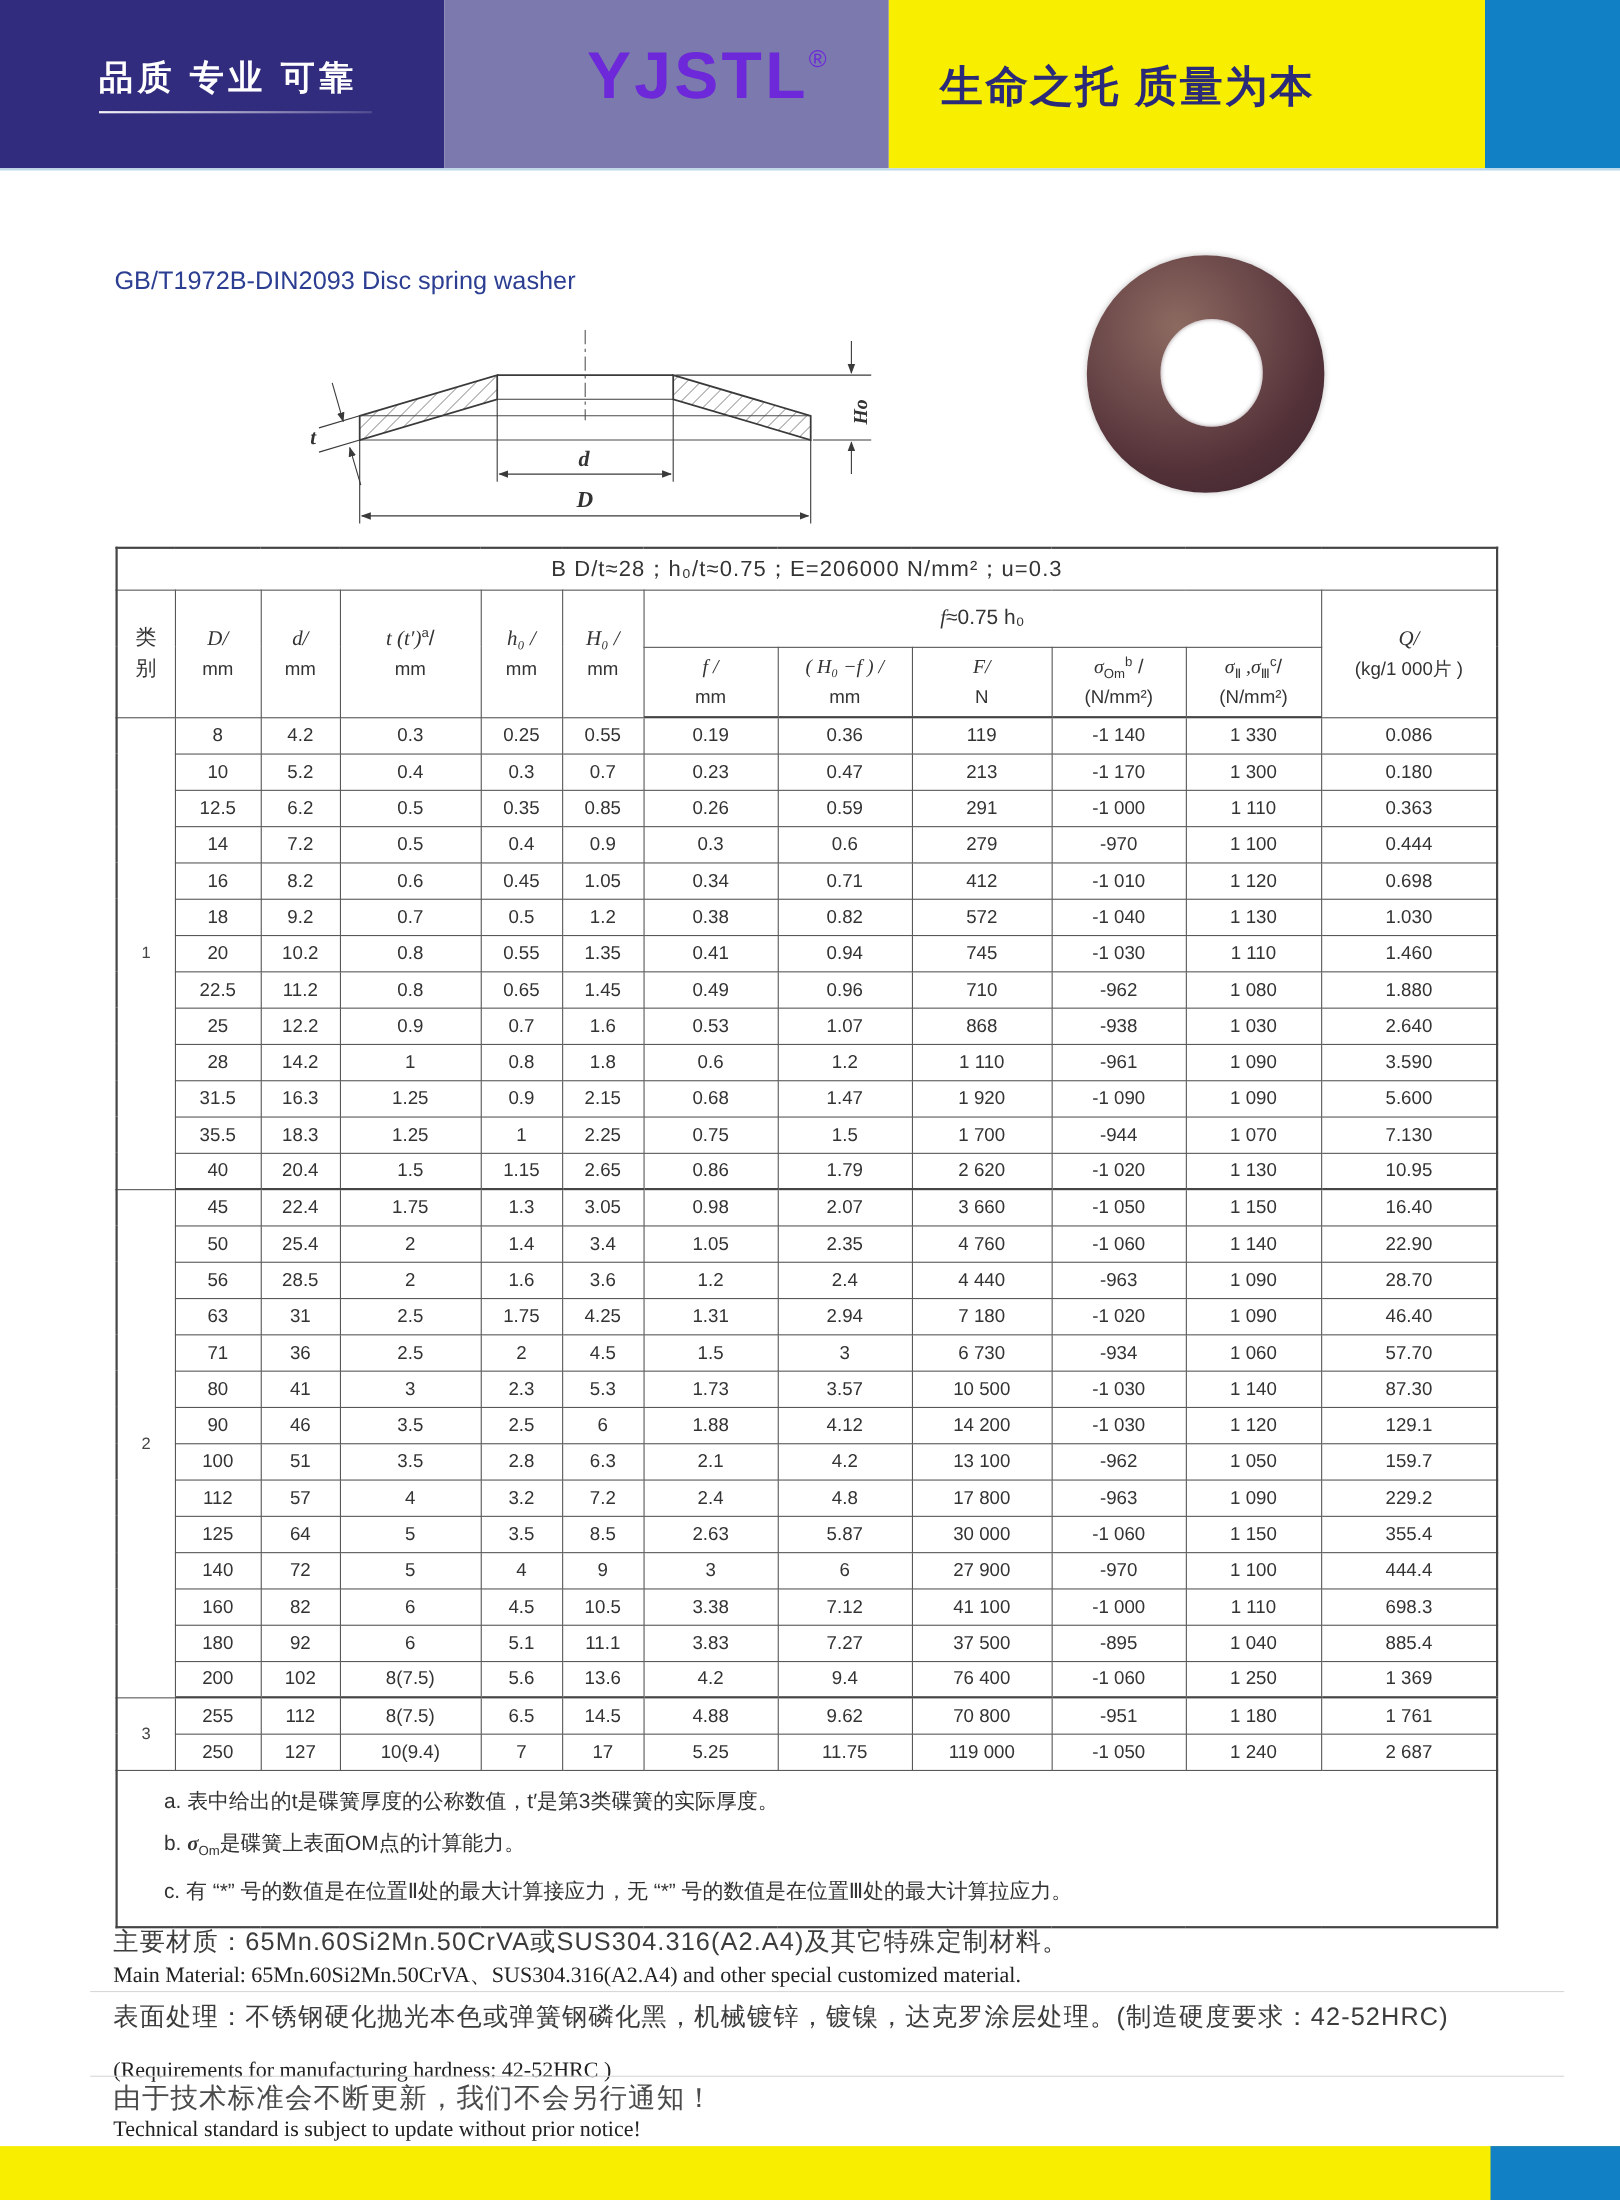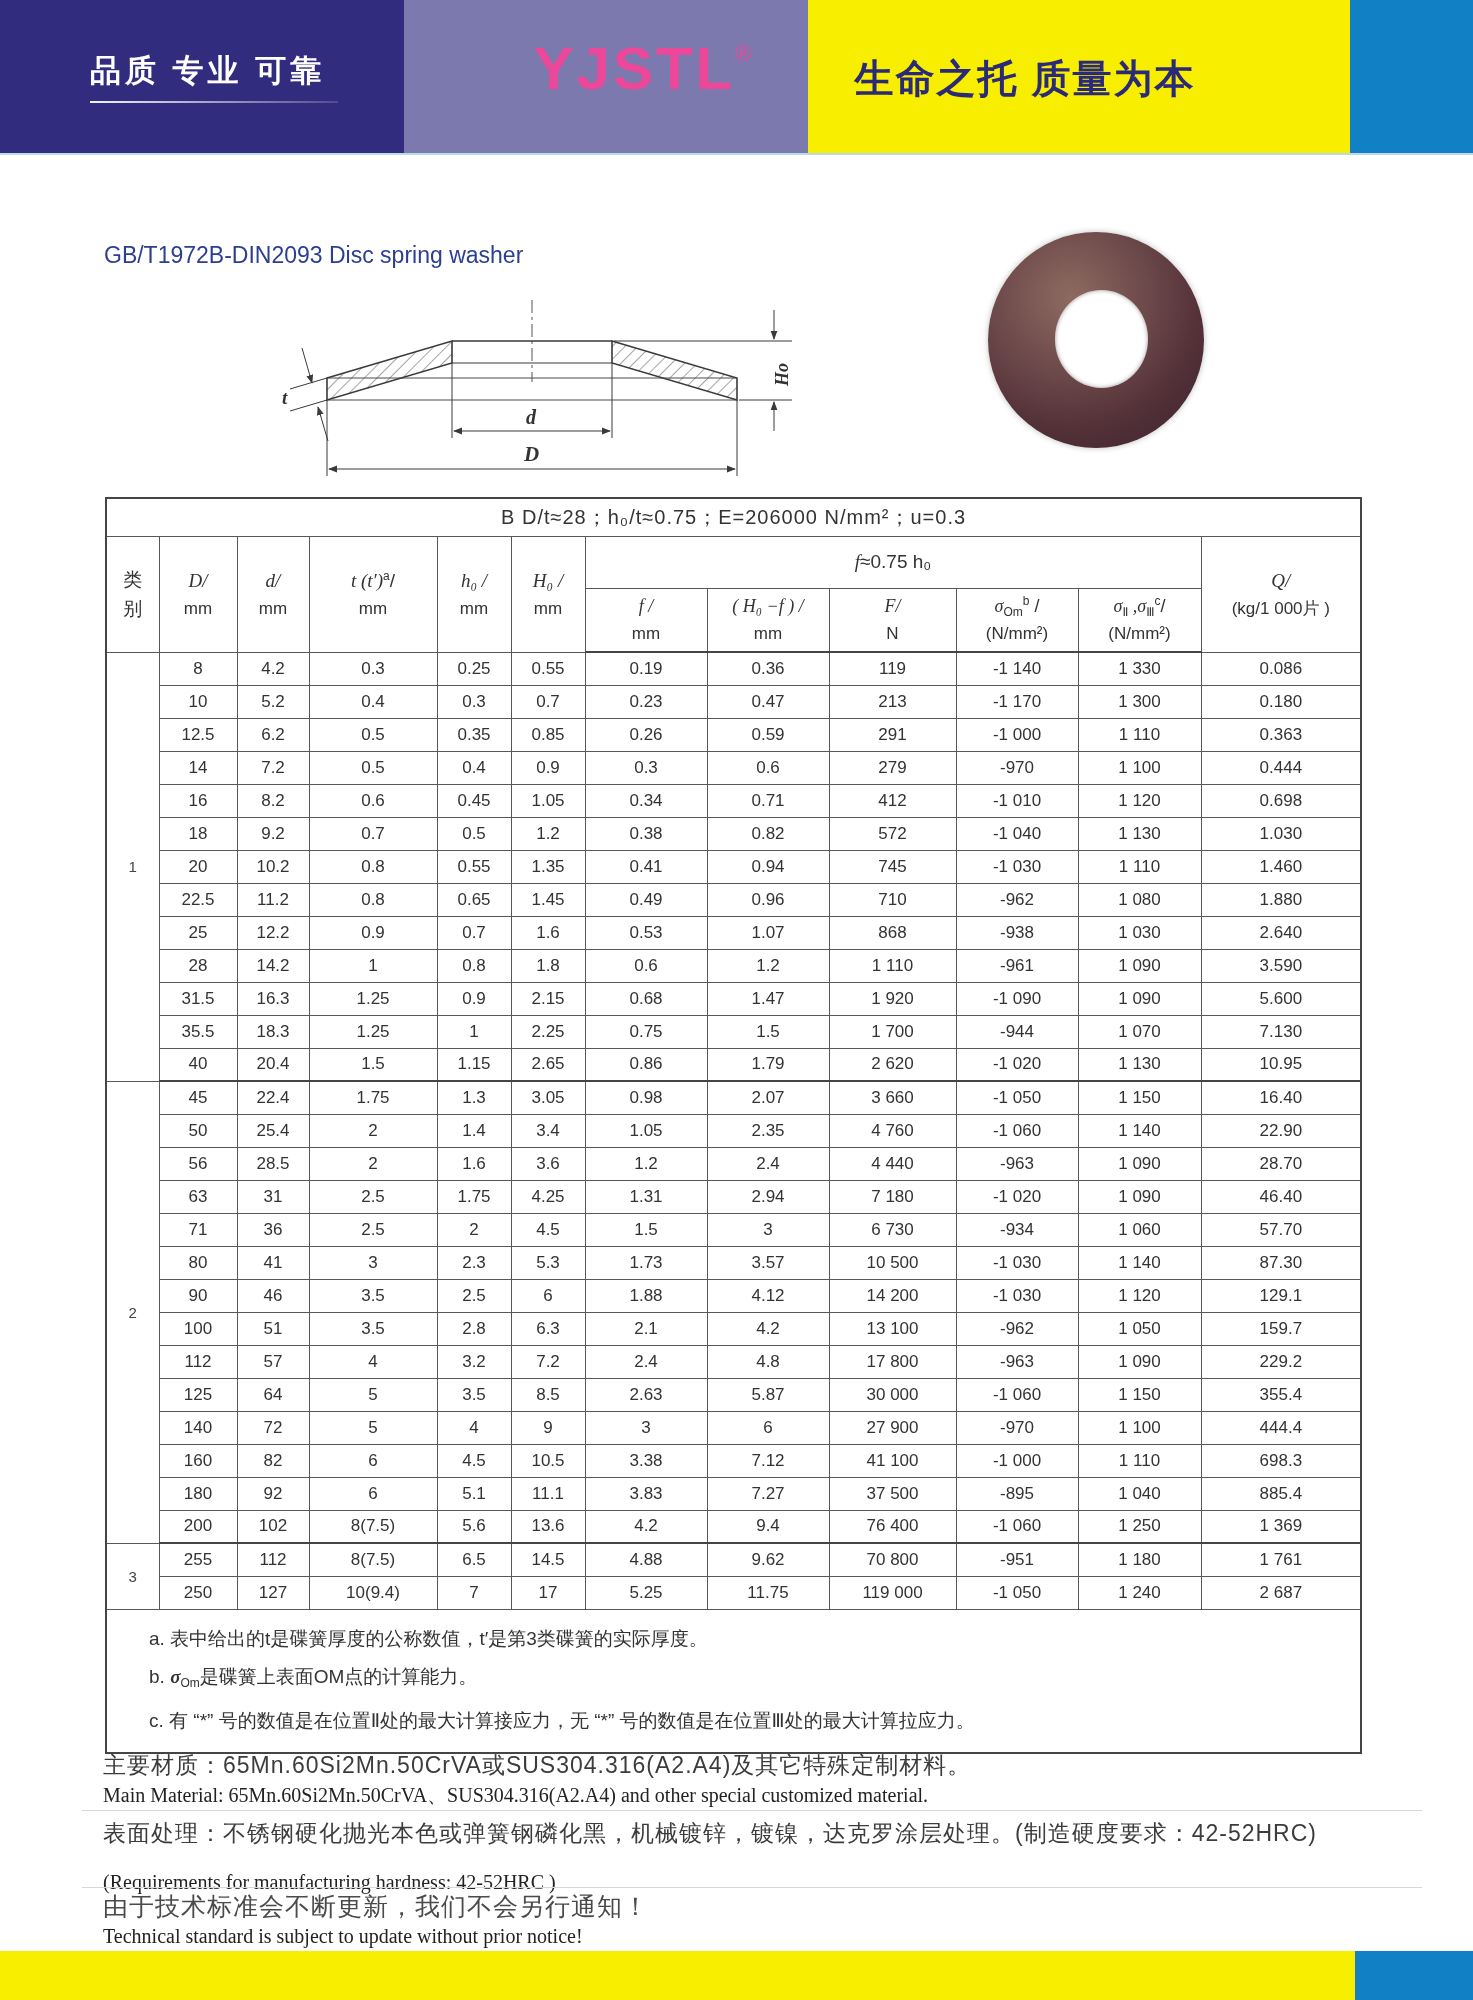--- a/index.html
+++ b/index.html
@@ -11,21 +11,21 @@
   .banner .blk { position:absolute; top:0; height:153px; }
   .blk-navy   { left:0;    width:404px;  background:#322c7e; }
   .blk-purple { left:404px; width:404px; background:#7b79ae; }
   .blk-yellow { left:808px; width:542px; background:#f7ee00; }
   .blk-blue   { left:1350px; width:123px; background:#1280c4; }
   .banner-rule { position:absolute; left:0; top:153px; width:1473px; height:2px; background:#bcd9ea; }
 
   .tagline { position:absolute; left:90px; top:50px; color:#ffffff; font-size:31px; font-weight:bold; letter-spacing:4px; }
   .tagline-underline { position:absolute; left:90px; top:101px; width:248px; height:2px;
     background:linear-gradient(to right, rgba(255,255,255,.95), rgba(255,255,255,.15)); }
-  .brand { position:absolute; left:404px; top:34px; width:480px; text-align:center; color:#ec4899;
+  .brand { position:absolute; left:404px; top:34px; width:480px; text-align:center; color:#6d28d9;
     font-size:60px; font-weight:bold; letter-spacing:3px; }
   .brand .rmark { font-size:22px; vertical-align:28px; font-weight:normal; }
   .banner-slogan { position:absolute; left:808px; top:52px; width:434px; text-align:center;
     color:#2b2a78; font-size:39px; font-weight:bold; letter-spacing:2px; }
 
   
   .doc-title    { position:absolute; left:103px; top:190px; color:#2c3e92; font-size:37px; font-weight:bold; letter-spacing:1px; }
   .doc-subtitle { position:absolute; left:104px; top:242px; color:#2c3e92; font-size:23px; font-weight:500; }
 
   

